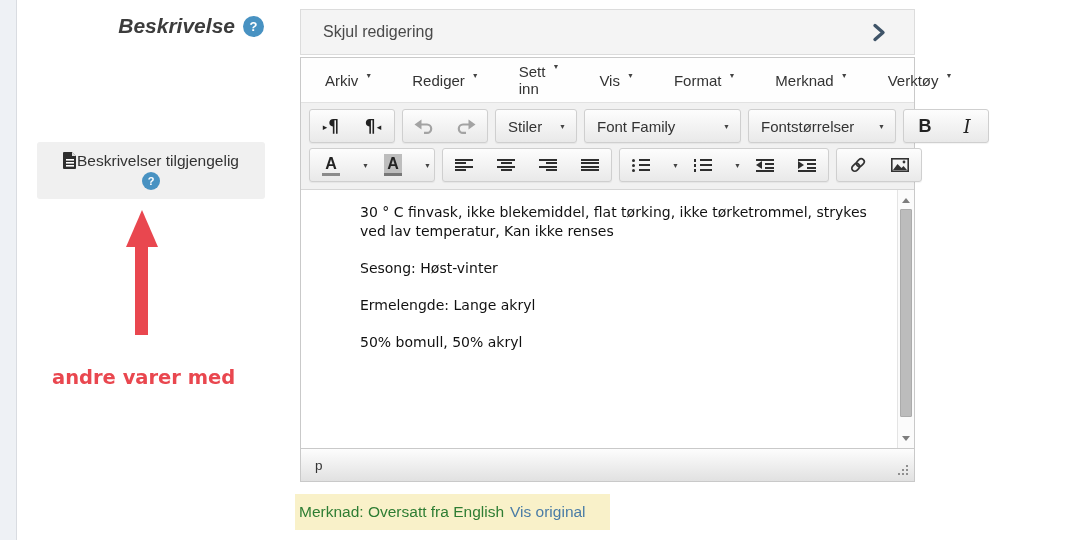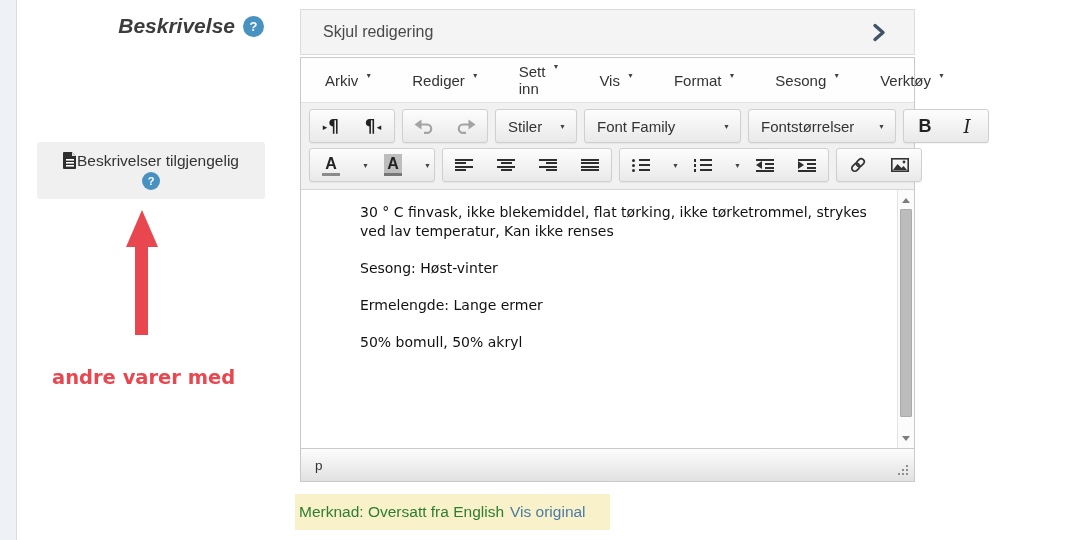--- a/index.html
+++ b/index.html
@@ -188,21 +188,21 @@
       </span>
       <span class="menu-item">
         <span>Vis</span>
         <span class="caret"></span>
       </span>
       <span class="menu-item">
         <span>Format</span>
         <span class="caret"></span>
       </span>
       <span class="menu-item">
-        <span>Sesong</span>
+        <span>Merknad</span>
         <span class="caret"></span>
       </span>
       <span class="menu-item">
         <span>Verktøy</span>
         <span class="caret"></span>
       </span>
     </div>
 
     <div class="toolbar">
 
@@ -386,21 +386,21 @@
 
     <div class="content">
       <div class="content-text">
         <p>
           <span>30 ° C finvask, ikke blekemiddel, flat tørking, ikke tørketrommel, strykes ved lav temperatur, Kan ikke renses</span>
         </p>
         <p>
           <span>Sesong: Høst-vinter</span>
         </p>
         <p>
-          <span>Ermelengde: Lange ermer</span>
+          <span>Ermelengde: Lange akryl</span>
         </p>
         <p>
           <span>50% bomull, 50% akryl</span>
         </p>
       </div>
       <div class="vscroll">
         <span class="vs-arrow up"></span>
         <span class="vs-thumb"></span>
         <span class="vs-arrow down"></span>
       </div>

